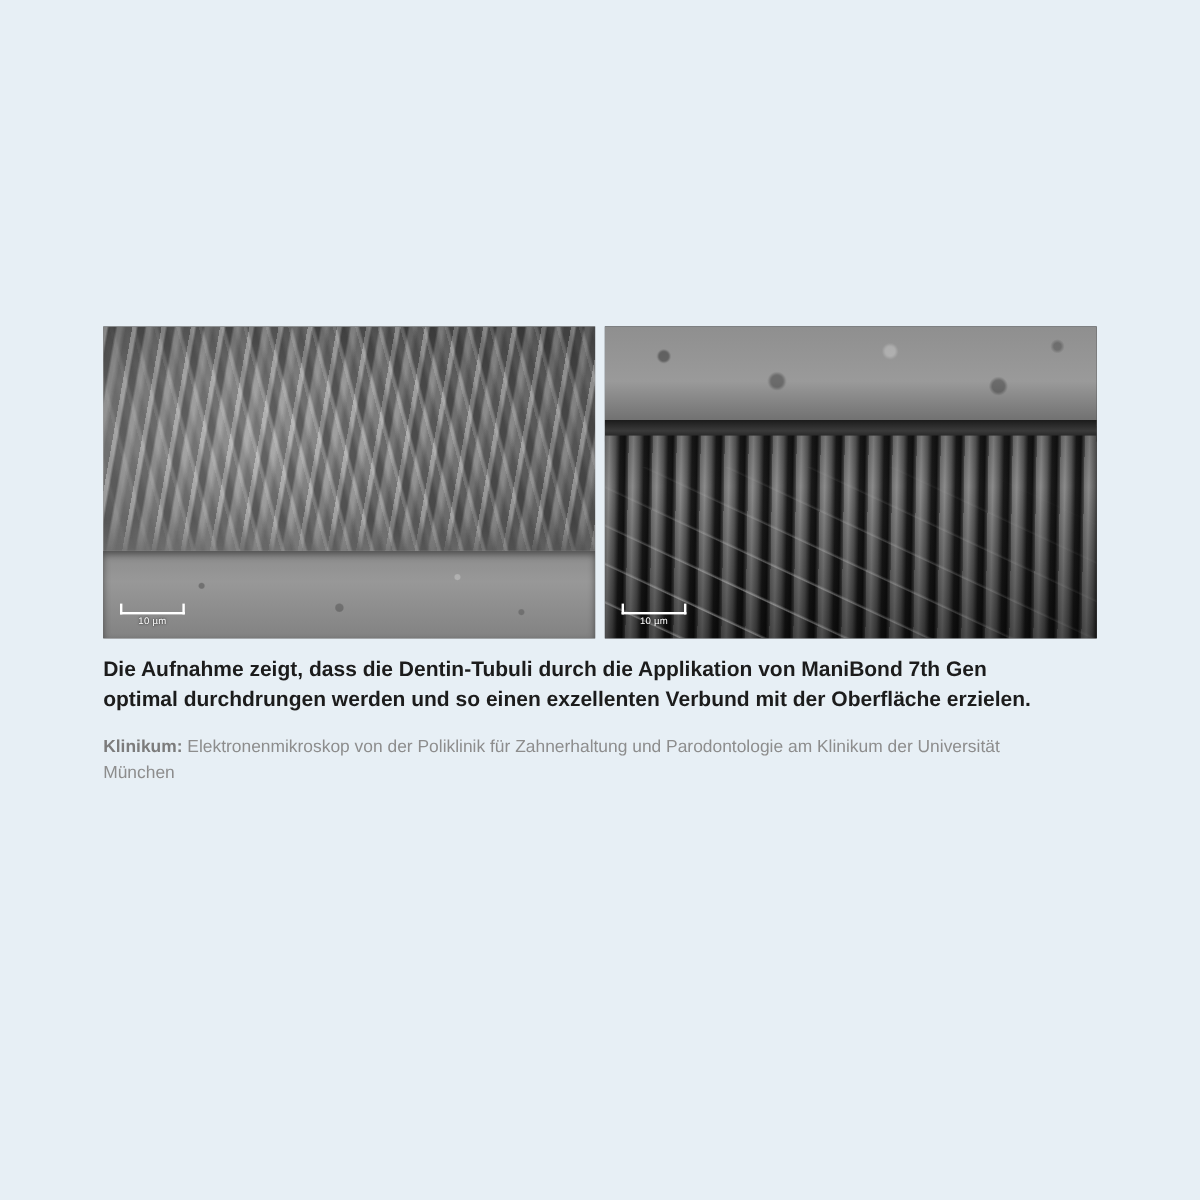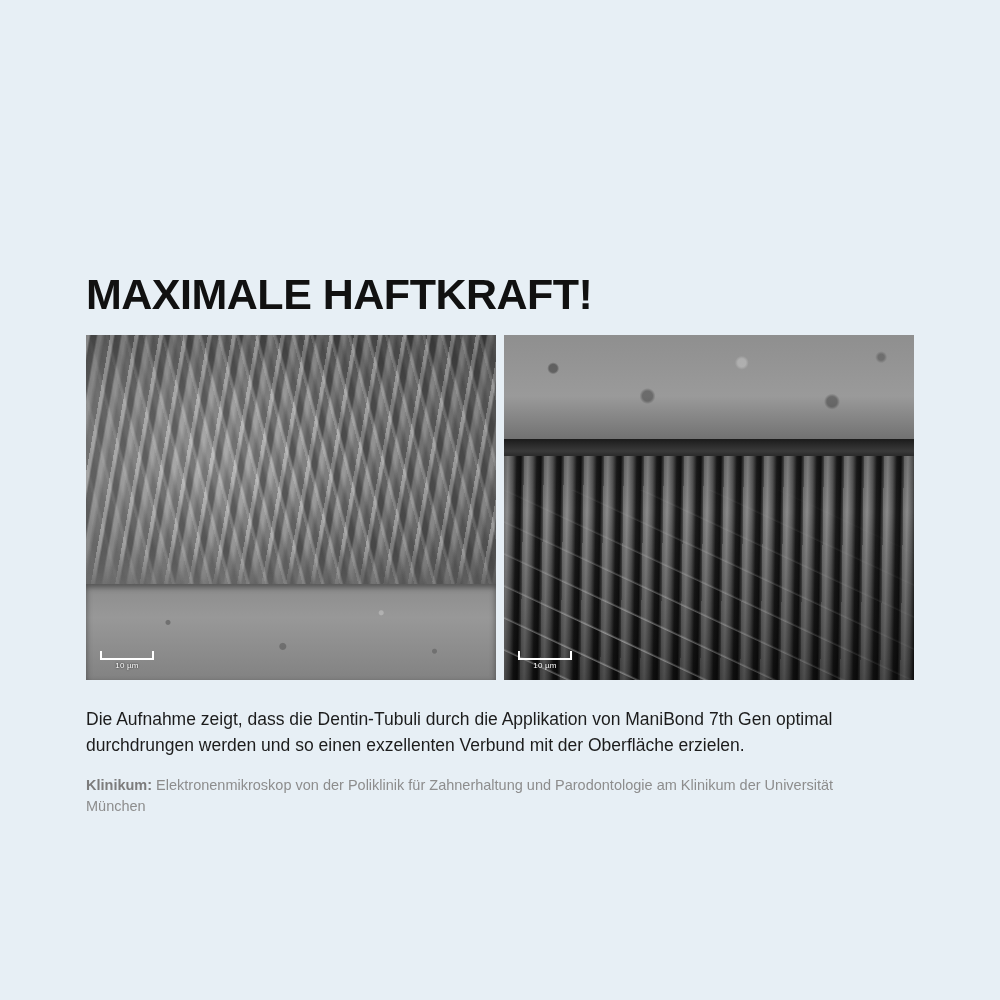--- a/index.html
+++ b/index.html
@@ -31,21 +31,21 @@
     font-size: 43px;
     letter-spacing: -0.5px;
     color: #111111;
     margin: 0 0 18px 0;
     line-height: 1.05;
     text-transform: uppercase;
   }
   .images {
     display: flex;
     width: 828px;
-    height: 345px;
+    height: 260px;
     gap: 8px;
   }
   .micrograph {
     position: relative;
     flex: 1 1 50%;
     overflow: hidden;
     background: #6e6e6e;
   }
   
   .sem-left {
@@ -188,45 +188,45 @@
     border-right: 2px solid #ffffff;
     border-bottom: 2px solid #ffffff;
     margin-bottom: 2px;
   }
   .scalebar .label {
     display: block;
     text-shadow: 0 0 2px rgba(0,0,0,0.9);
   }
   
   .caption {
-    margin-top: 27px;
+    margin-top: 13px;
     font-size: 17.5px;
     line-height: 1.45;
     color: #1c1c1c;
     max-width: 800px;
+    font-weight: bold;
   }
   .credit {
     margin-top: 13px;
     font-size: 14.5px;
     line-height: 1.45;
     color: #8d8d8d;
     max-width: 810px;
   }
   .credit b {
     color: #7c7c7c;
     font-weight: bold;
   }
 </style>
 </head>
 <body>
 
 <div class="page">
   <div class="content">
 
-    <h1 class="headline">MAXIMALE HAFTKRAFT!</h1>
 
     <div class="images">
 
       <div class="micrograph sem-left">
         <div class="tubuli"></div>
         <div class="tubuli2"></div>
         <div class="base"></div>
         <div class="scalebar">
           <div class="bar"></div>
           <span class="label">10 µm</span>

